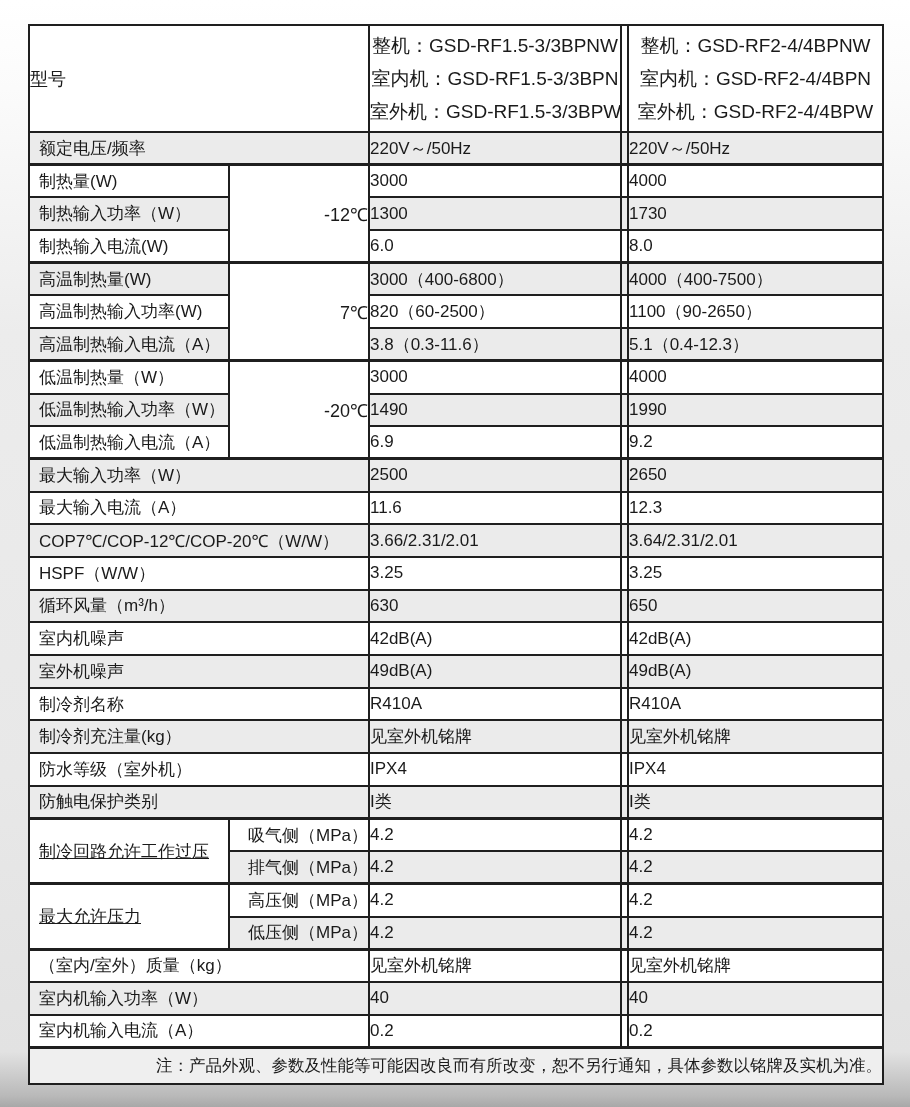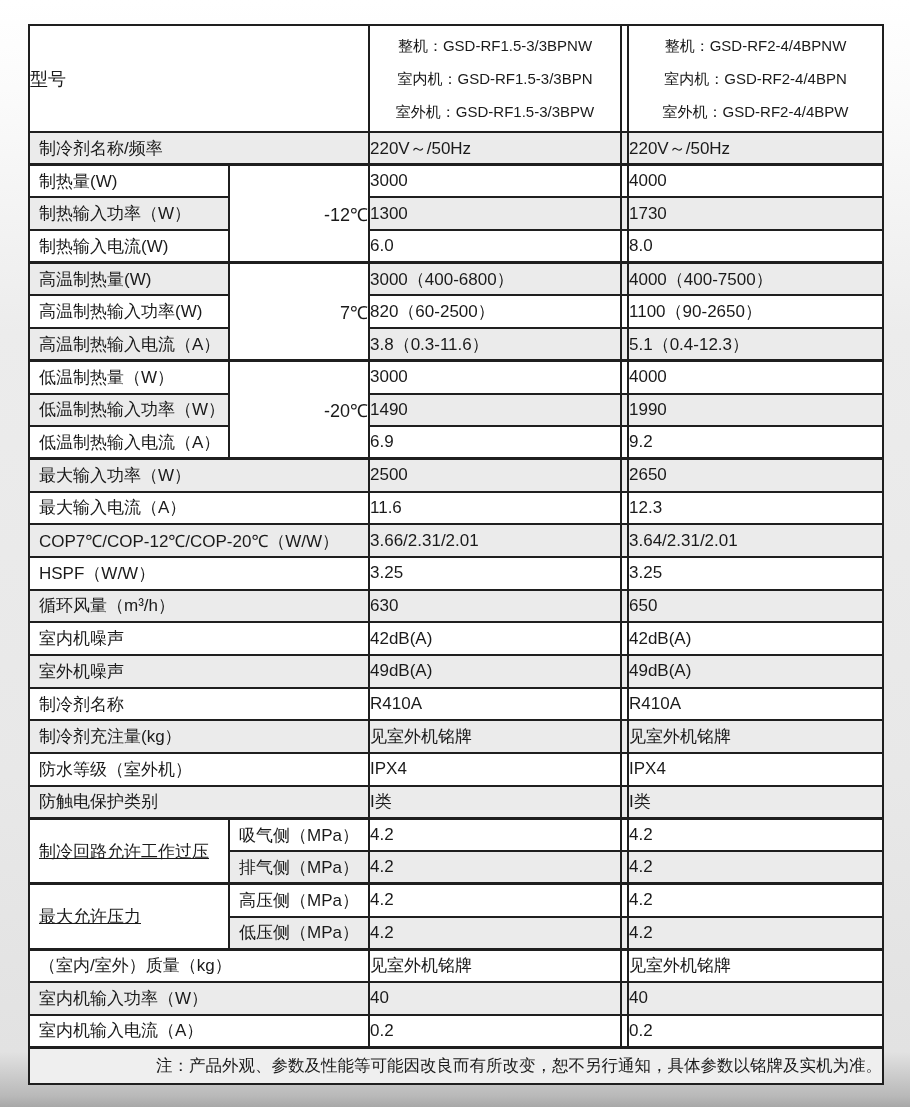--- a/index.html
+++ b/index.html
@@ -27,29 +27,29 @@
     height: 32.7px;
     white-space: nowrap;
     overflow: hidden;
     vertical-align: middle;
   }
   tr.w > td { background: var(--white-row, #ffffff); }
   tr.g > td { background: var(--gray-row, #ebebeb); }
   td.merged { background: var(--white-row, #ffffff) !important; }
   tr.sep > td { border-top-width: 3px; }
   td.lab { text-align: left; padding-left: 9px; }
-  td.sub { text-align: left; padding-left: 9px; }
+  td.sub { text-align: left; padding-left: 18px; }
   td.temp { text-align: right; font-size: 18px; }
   td.grouplab { text-align: left; padding-left: 9px; text-decoration: underline; }
   td.val { text-align: left; }
   td.gap { padding: 0; }
   tr.hdr { height: 107px; }
   td.mhead { background: #ffffff; text-align: left; font-size: 18px; }
   td.model { background: #ffffff; text-align: center; }
-  td.model .mline { line-height: 33px; font-size: 15px; }
+  td.model .mline { line-height: 33px; font-size: 19px; }
   tr.foot { height: 37px; }
   td.note {
     background: var(--note-bg, #efefef);
     text-align: right;
     font-size: 16.5px;
     border-top-width: 3px;
   }
 </style>
 </head>
 <body>
@@ -71,21 +71,21 @@
           <div class="mline">室外机：GSD-RF1.5-3/3BPW</div>
         </td>
         <td class="gap"></td>
         <td class="model">
           <div class="mline">整机：GSD-RF2-4/4BPNW</div>
           <div class="mline">室内机：GSD-RF2-4/4BPN</div>
           <div class="mline">室外机：GSD-RF2-4/4BPW</div>
         </td>
       </tr>
       <tr class="g">
-        <td class="lab" colspan="2">制冷剂名称/频率</td>
+        <td class="lab" colspan="2">额定电压/频率</td>
         <td class="val">220V～/50Hz</td>
         <td class="gap"></td>
         <td class="val">220V～/50Hz</td>
       </tr>
       <tr class="w sep">
         <td class="lab">制热量(W)</td>
         <td class="temp merged" rowspan="3">-12℃</td>
         <td class="val">3000</td>
         <td class="gap"></td>
         <td class="val">4000</td>

